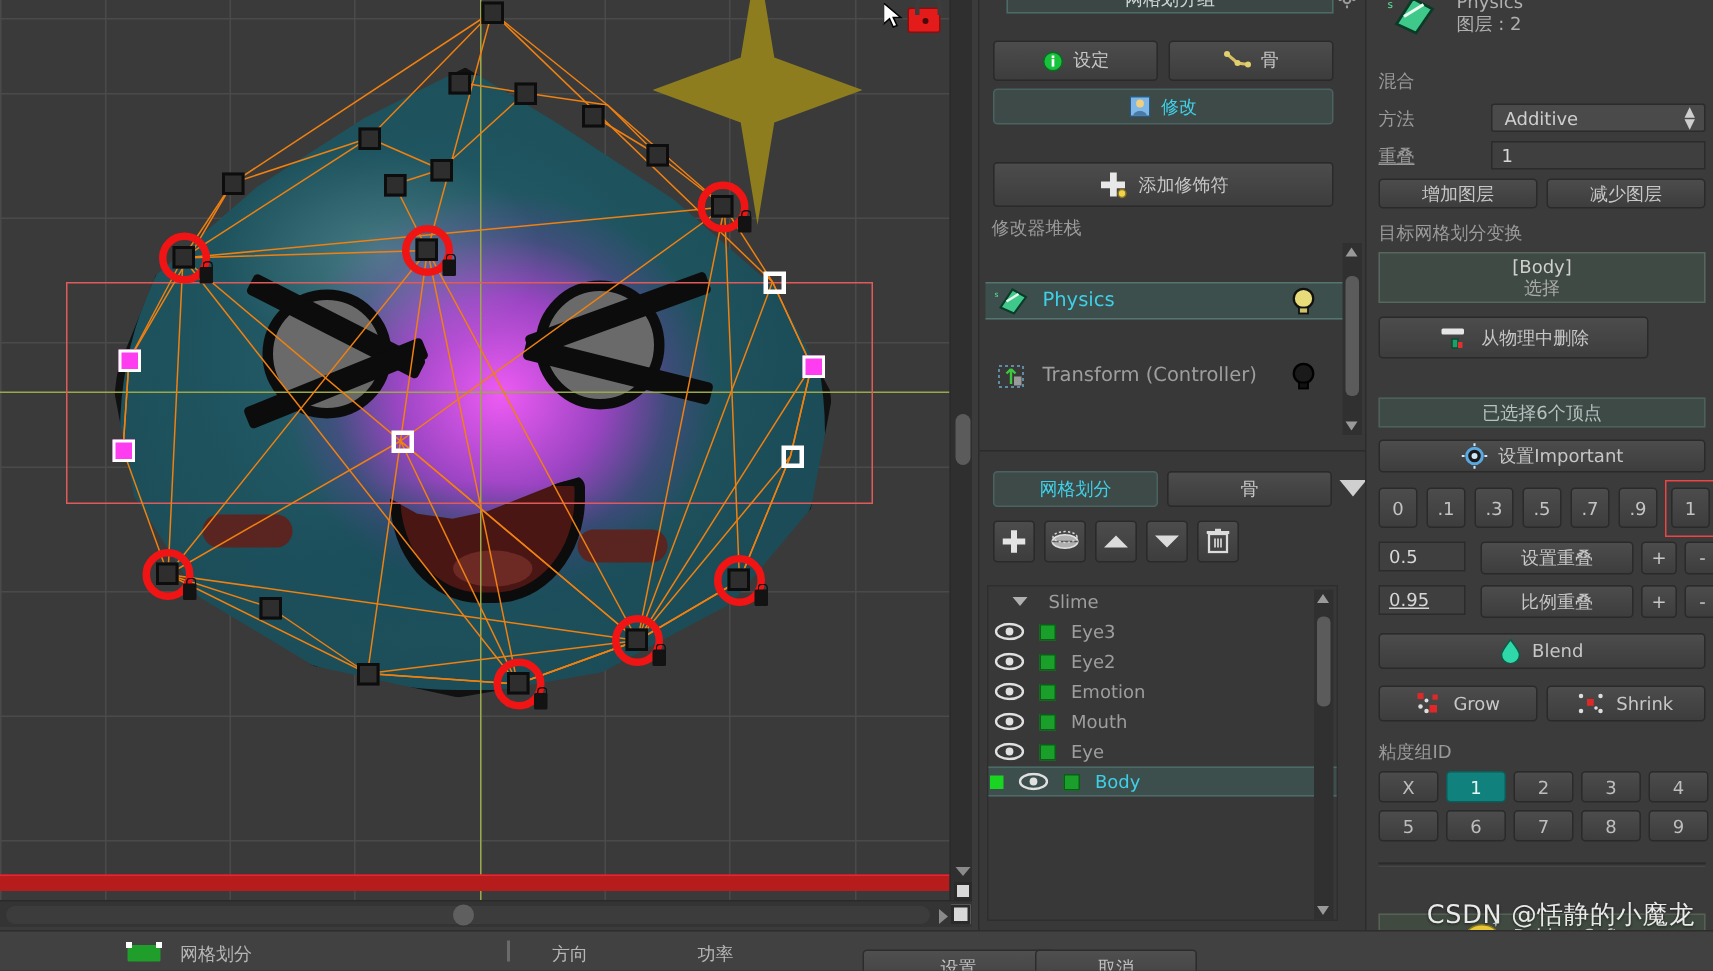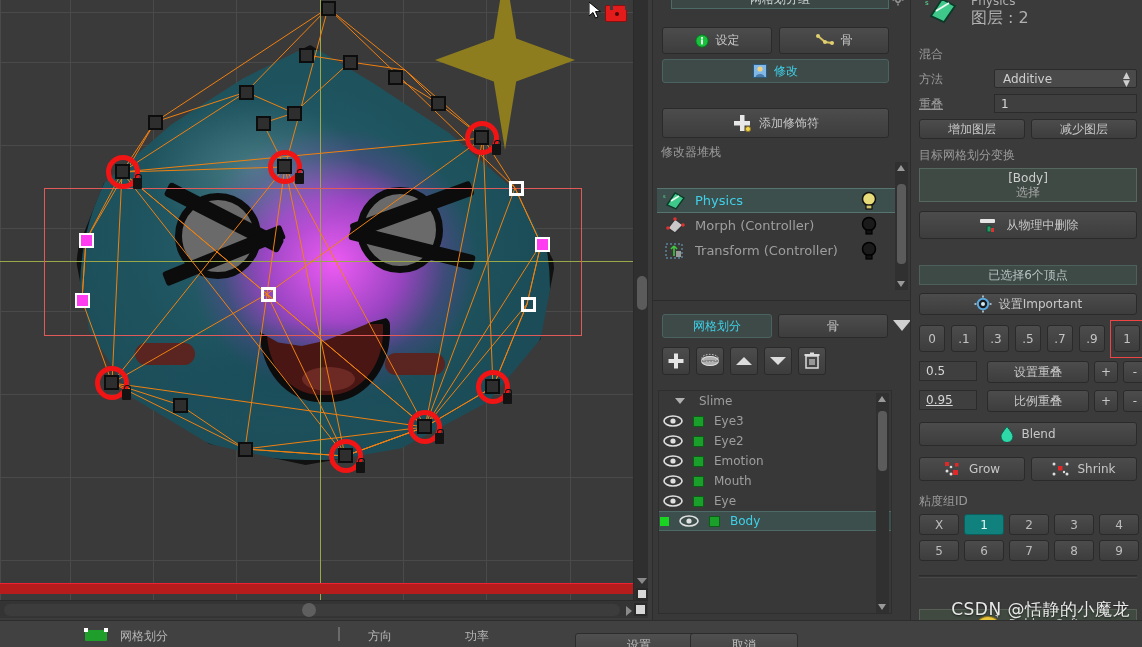--- a/index.html
+++ b/index.html
@@ -223,42 +223,42 @@
   #obj-scroll { position:absolute; right:2px; top:2px; width:13px; height:220px; background:#303030; }
   #obj-scroll .thumb { position:absolute; left:2px; top:18px; width:9px; height:60px; background:#5b5b5b; border-radius:4px; }
 
   
   #right-panel {
     position:absolute; left:910px; top:0; width:232px; height:620px;
     background:#3b3b3b; border-left:1px solid #2c2c2c;
   }
   #rp-phys-icon { position:absolute; left:14px; top:-4px; width:34px; height:28px; }
   #rp-phys-title { position:absolute; left:60px; top:-6px; font-size:12px; color:#b0b0b0; }
-  #rp-layer { position:absolute; left:60px; top:8px; font-size:16px; color:#b0b0b0; }
+  #rp-layer { position:absolute; left:60px; top:8px; font-size:12px; color:#b0b0b0; }
   #rp-blend-label { position:absolute; left:8px; top:46px; }
   #rp-method-label { position:absolute; left:8px; top:71px; }
   #rp-repeat-label { position:absolute; left:8px; top:96px; text-decoration:underline; }
   .select-box {
     position:absolute; background:#4a4a4a; border:1px solid #2b2b2b; border-radius:2px;
     color:#cfcfcf; font-size:12px; display:flex; align-items:center; padding-left:8px;
   }
   .select-box .spin { position:absolute; right:6px; color:#cfcfcf; font-size:9px; line-height:8px; text-align:center; }
   .input-box {
     position:absolute; background:#3f3f3f; border:1px solid #2b2b2b;
     color:#d6d6d6; font-size:12px; display:flex; align-items:center; padding-left:6px;
   }
   #rp-addlayer { position:absolute; left:8px; top:119px; width:106px; height:20px; }
   #rp-sublayer { position:absolute; left:120px; top:119px; width:106px; height:20px; }
   #rp-target-label { position:absolute; left:8px; top:147px; }
   #rp-target-box {
     position:absolute; left:8px; top:168px; width:218px; height:34px;
     background:#3f4a44; border:1px solid #56675f; color:#cfcfcf; font-size:12px;
     display:flex; flex-direction:column; align-items:center; justify-content:center; line-height:14px; cursor:pointer;
   }
-  #rp-remove { position:absolute; left:8px; top:211px; width:218px; height:28px; }
+  #rp-remove { position:absolute; left:8px; top:211px; width:180px; height:28px; }
   #rp-selinfo {
     position:absolute; left:8px; top:265px; width:218px; height:20px;
     background:#3d4a46; border:1px solid #4e605c; color:#b6c2c0; font-size:12px;
     display:flex; align-items:center; justify-content:center;
   }
   #rp-important { position:absolute; left:8px; top:293px; width:218px; height:22px; }
   .num-btn {
     position:absolute; top:325px; width:26px; height:27px;
     background:linear-gradient(#4c4c4c,#3d3d3d); border:1px solid #2a2a2a; border-radius:3px;
     color:#c3c3c3; font-size:12px; display:flex; align-items:center; justify-content:center; cursor:pointer;
@@ -520,33 +520,20 @@
         <path d="M8 10 L16 5" stroke="#e8f8ee" stroke-width="1.6"></path>
         <text x="0" y="7" font-size="5" fill="#5ee09a">s</text>
       </svg>
       <span class="mname">Physics</span>
       <svg class="bulb" viewBox="0 0 16 20">
         <circle cx="8" cy="8" r="6.5" fill="#e8dc7a" stroke="#111" stroke-width="1.5"></circle>
         <rect x="5" y="14" width="6" height="4" fill="#cfc46a" stroke="#111" stroke-width="1.2"></rect>
       </svg>
     </div>
 
-    <div class="mod-item" style="top:213px;">
-      <svg width="24" height="20" viewBox="0 0 24 20">
-        <path d="M5 12 L12 3 L20 9 L12 17 Z" fill="#c8c8c8" stroke="#333" stroke-width="1.3"></path>
-        <circle cx="5" cy="12" r="1.8" fill="#e03030"></circle>
-          <circle cx="12" cy="3" r="1.8" fill="#e03030"></circle>
-        <circle cx="20" cy="9" r="1.8" fill="#e03030"></circle>
-      </svg>
-      <span class="mname">Morph (Controller)</span>
-      <svg class="bulb" viewBox="0 0 16 20">
-        <circle cx="8" cy="8" r="6.5" fill="#1a1a1a" stroke="#000" stroke-width="1.5"></circle>
-        <rect x="5" y="14" width="6" height="4" fill="#111" stroke="#000" stroke-width="1.2"></rect>
-      </svg>
-    </div>
 
     <div class="mod-item" style="top:238px;">
       <svg width="24" height="20" viewBox="0 0 24 20">
         <rect x="3" y="3" width="16" height="14" fill="none" stroke="#6aa8c8" stroke-dasharray="2 2"></rect>
         <path d="M11 15 L11 5 M11 5 L8 8 M11 5 L14 8" stroke="#3ec83e" stroke-width="1.6" fill="none"></path>
         <rect x="13" y="10" width="5" height="6" fill="#9a9a9a"></rect>
       </svg>
       <span class="mname">Transform (Controller)</span>
       <svg class="bulb" viewBox="0 0 16 20">
         <circle cx="8" cy="8" r="6.5" fill="#1a1a1a" stroke="#000" stroke-width="1.5"></circle>

